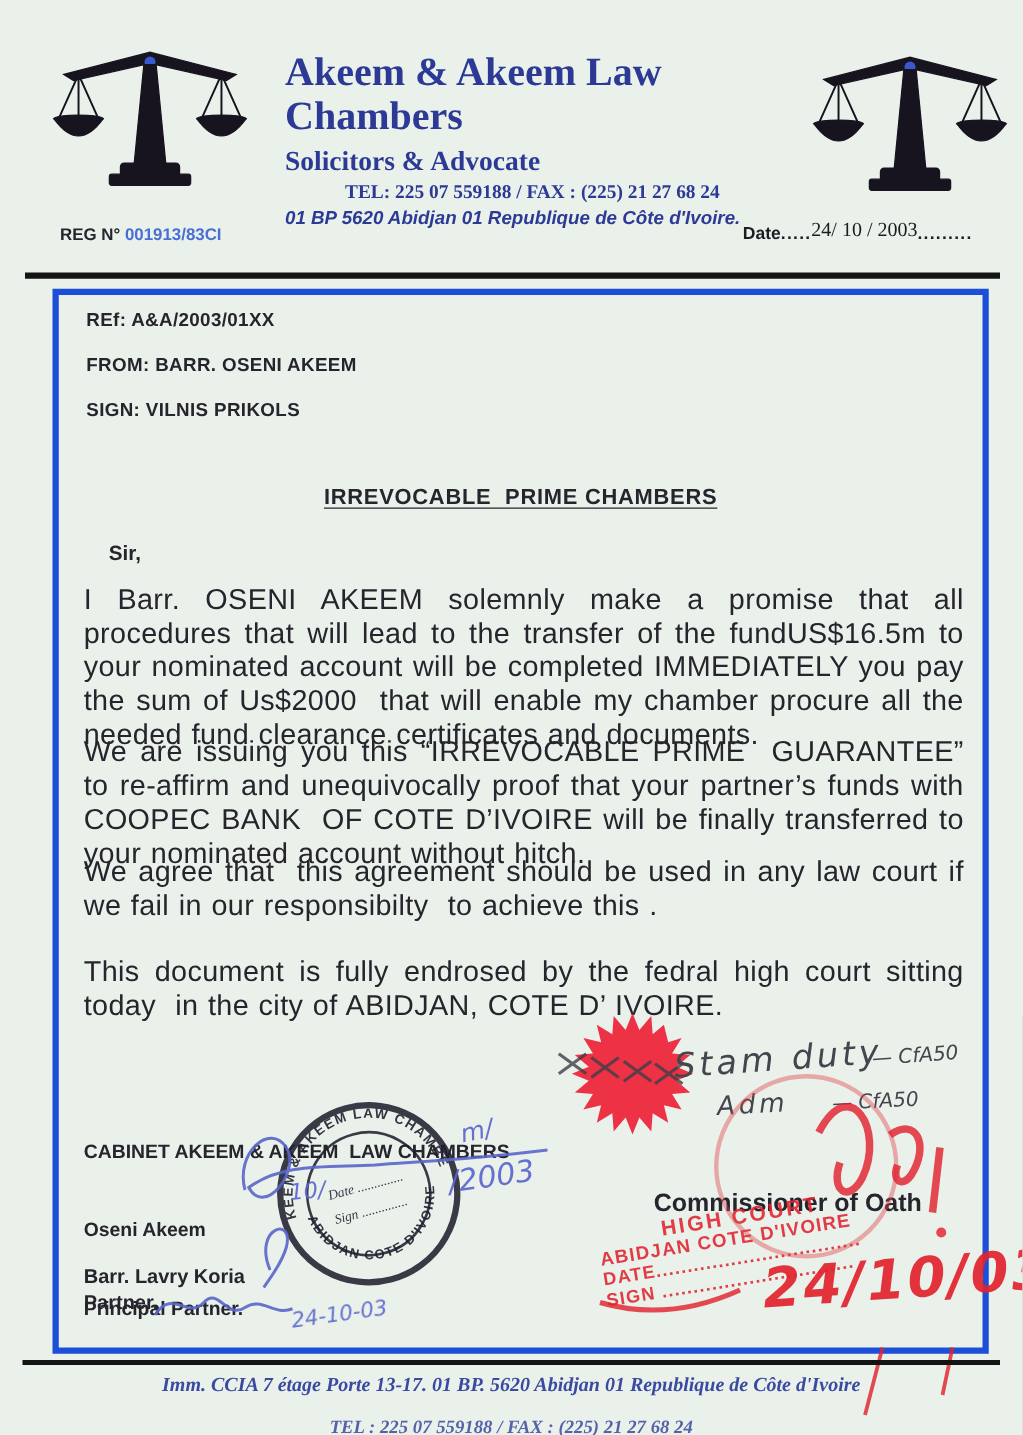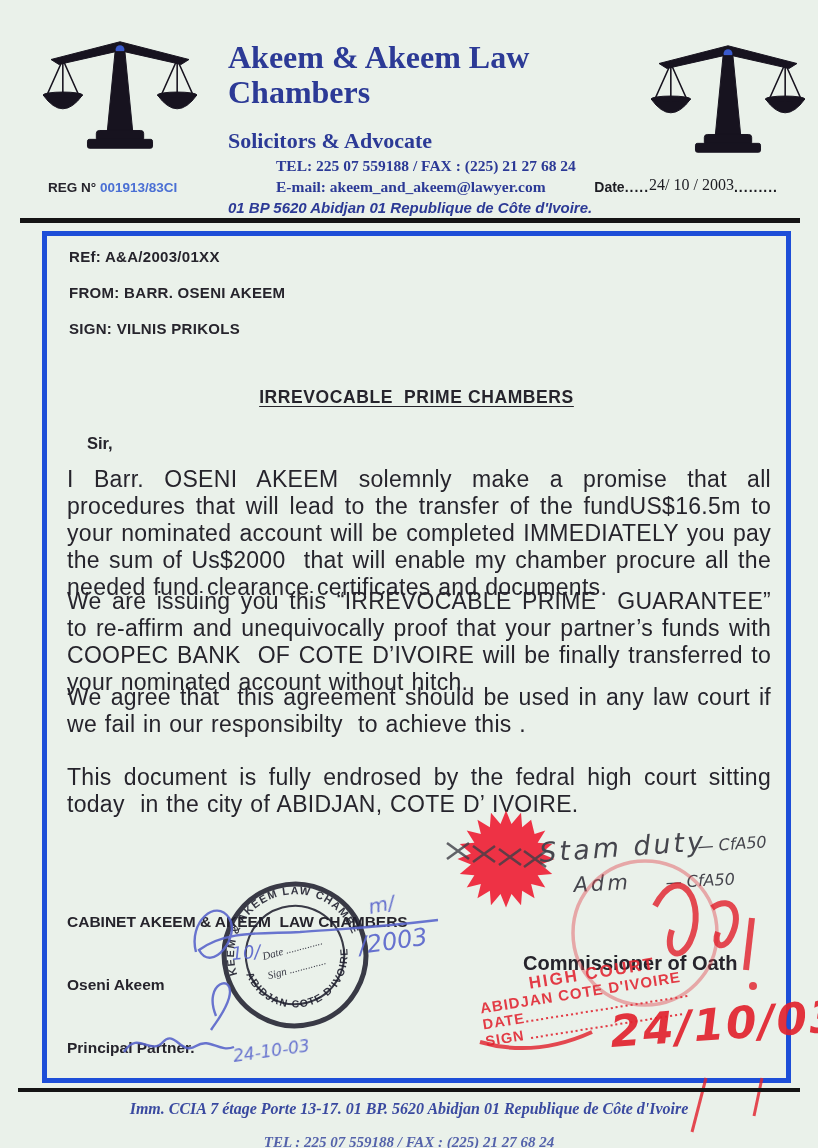--- a/index.html
+++ b/index.html
@@ -7,21 +7,21 @@
     position:relative;width:818px;height:1148px;margin:0 auto;
     background:#eaf1ea;overflow:hidden;
     font-family:"Liberation Sans",sans-serif;color:#26242c;
   }
   
   .scales{position:absolute;}
   .scales.left{left:38px;top:26px;}
   .scales.right{left:646px;top:30px;}
   .letterhead{position:absolute;left:228px;top:40px;width:430px;color:#2c3a96;}
   .firm-name{font-family:"Liberation Serif",serif;font-weight:bold;font-size:32px;margin:0;line-height:1.1;}
-  .firm-sub{font-family:"Liberation Serif",serif;font-weight:bold;font-size:22px;margin-top:18px;}
+  .firm-sub{font-family:"Liberation Serif",serif;font-weight:bold;font-size:22px;margin-top:6px;}
   .firm-tel,.firm-email{font-family:"Liberation Serif",serif;font-weight:bold;font-size:15.5px;margin-top:3px;margin-left:48px;}
   .firm-addr{font-family:"Liberation Sans",sans-serif;font-weight:bold;font-style:italic;font-size:15px;margin-top:3px;}
   
   .reg-row{position:absolute;left:48px;top:180px;width:740px;font-size:13.5px;font-weight:bold;}
   .reg-num{color:#4a6fd4;}
   .date-group{position:absolute;right:10px;top:-2px;font-weight:bold;font-size:14px;color:#1c1c22;}
   .date-dots{letter-spacing:1px;font-weight:bold;}
   .date-val{font-family:"Liberation Serif",serif;font-weight:normal;font-size:16px;position:relative;top:-2px;}
   .rule-top{position:absolute;left:20px;top:218px;width:780px;height:5px;background:#141414;}
   
@@ -97,21 +97,20 @@
       <ellipse cx="22" cy="70" rx="20" ry="3"></ellipse>
       <path d="M118,70 Q138,98 158,70 Z"></path>
       <ellipse cx="138" cy="70" rx="20" ry="3"></ellipse>
     </g>
   </svg>
 
   <div class="letterhead">
     <h1 class="firm-name">Akeem &amp; Akeem Law Chambers</h1>
     <div class="firm-sub">Solicitors &amp; Advocate</div>
     <div class="firm-tel">TEL: 225 07 559188 / FAX : (225) 21 27 68 24</div>
-    <div class="firm-email">E-mail: akeem_and_akeem@lawyer.com</div>
     <div class="firm-addr">01 BP 5620 Abidjan 01 Republique de Côte d'Ivoire.</div>
   </div>
 
   <div class="reg-row">
     <span>REG N°</span>
     <span class="reg-num">001913/83CI</span>
     <span class="date-group">
       <span>Date</span><span class="date-dots">.....</span><span class="date-val">24/ 10 / 2003</span><span class="date-dots">.........</span>
     </span>
   </div>
@@ -128,20 +127,24 @@
     <div class="salutation">Sir,</div>
     <div class="para p1">I Barr. OSENI AKEEM solemnly make a promise that all procedures that will lead to the transfer of the fundUS$16.5m to your nominated account will be completed IMMEDIATELY you pay the sum of Us$2000  that will enable my chamber procure all the needed fund clearance certificates and documents.</div>
     <div class="para p2">We are issuing you this “IRREVOCABLE PRIME  GUARANTEE” to re-affirm and unequivocally proof that your partner’s funds with COOPEC BANK  OF COTE D’IVOIRE will be finally transferred to your nominated account without hitch.</div>
     <div class="para p3">We agree that  this agreement should be used in any law court if we fail in our responsibilty  to achieve this .</div>
     <div class="para p4">This document is fully endrosed by the fedral high court sitting today  in the city of ABIDJAN, COTE D’ IVOIRE.</div>
     <div class="sig-block">
       <div>CABINET AKEEM &amp; AKEEM  LAW CHAMBERS</div>
       <div>Oseni Akeem</div>
       <div>Principal Partner.</div>
     </div>
+    <div class="partner-block">
+      <div>Barr. Lavry Koria</div>
+      <div>Partner.</div>
+    </div>
     <div class="commissioner">Commissioner of Oath</div>
   </div>
 
   <svg class="starburst" width="112" height="112" viewBox="0 0 120 120">
     <polygon fill="#ee2438" opacity="0.93" points="112,60 97.5,65.9 109.5,76.1 93.9,77.3 102.1,90.6 86.9,86.9 90.6,102.1 77.3,93.9 76.1,109.5 65.9,97.5 60,112 54.1,97.5 43.9,109.5 42.7,93.9 29.4,102.1 33.1,86.9 17.9,90.6 26.1,77.3 10.5,76.1 22.5,65.9 8,60 22.5,54.1 10.5,43.9 26.1,42.7 17.9,29.4 33.1,33.1 29.4,17.9 42.7,26.1 43.9,10.5 54.1,22.5 60,8 65.9,22.5 76.1,10.5 77.3,26.1 86.9,17.9 90.6,33.1 102.1,29.4 93.9,42.7 109.5,43.9 97.5,54.1"></polygon>
   </svg>
 
   <svg class="round-stamp" width="150" height="150" viewBox="0 0 180 180">
     <g stroke="#20202f" fill="none" opacity="0.88">
       <circle cx="90" cy="90" r="85" stroke-width="6"></circle>

